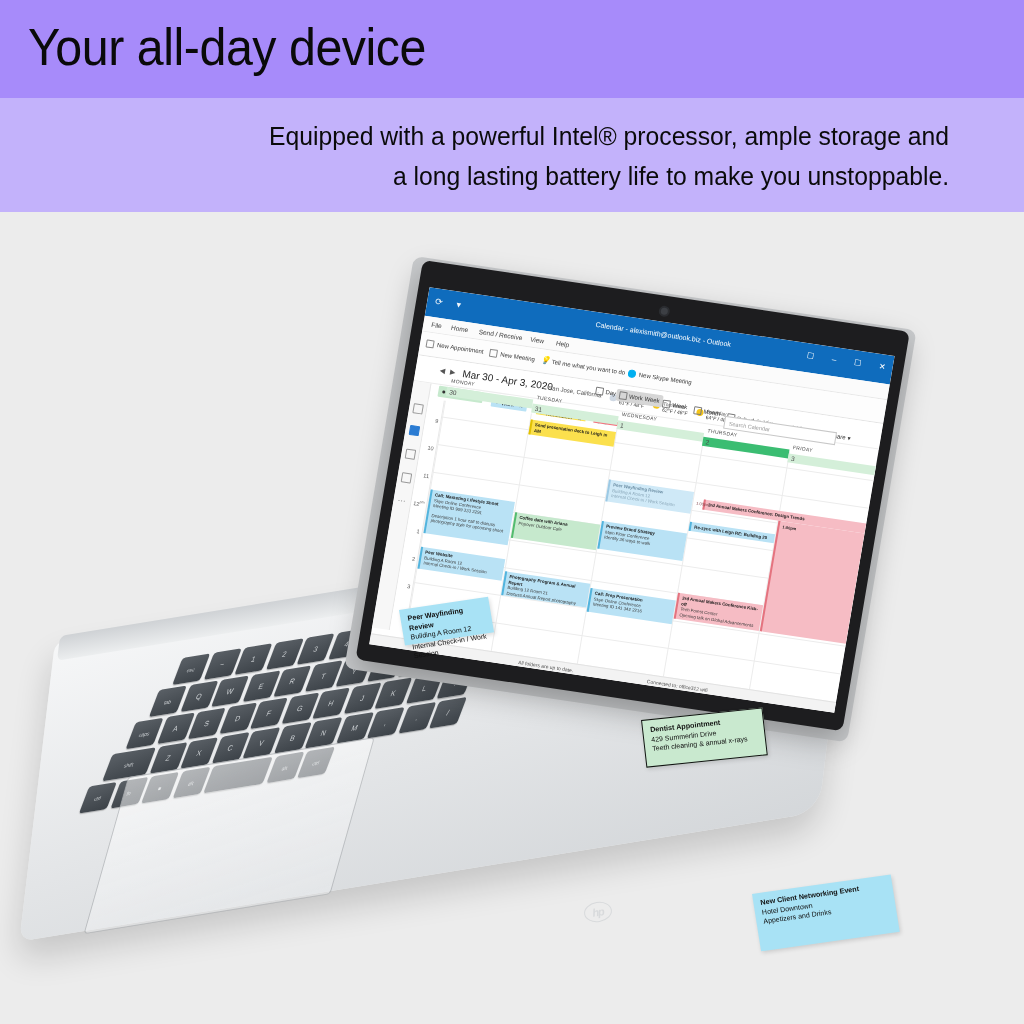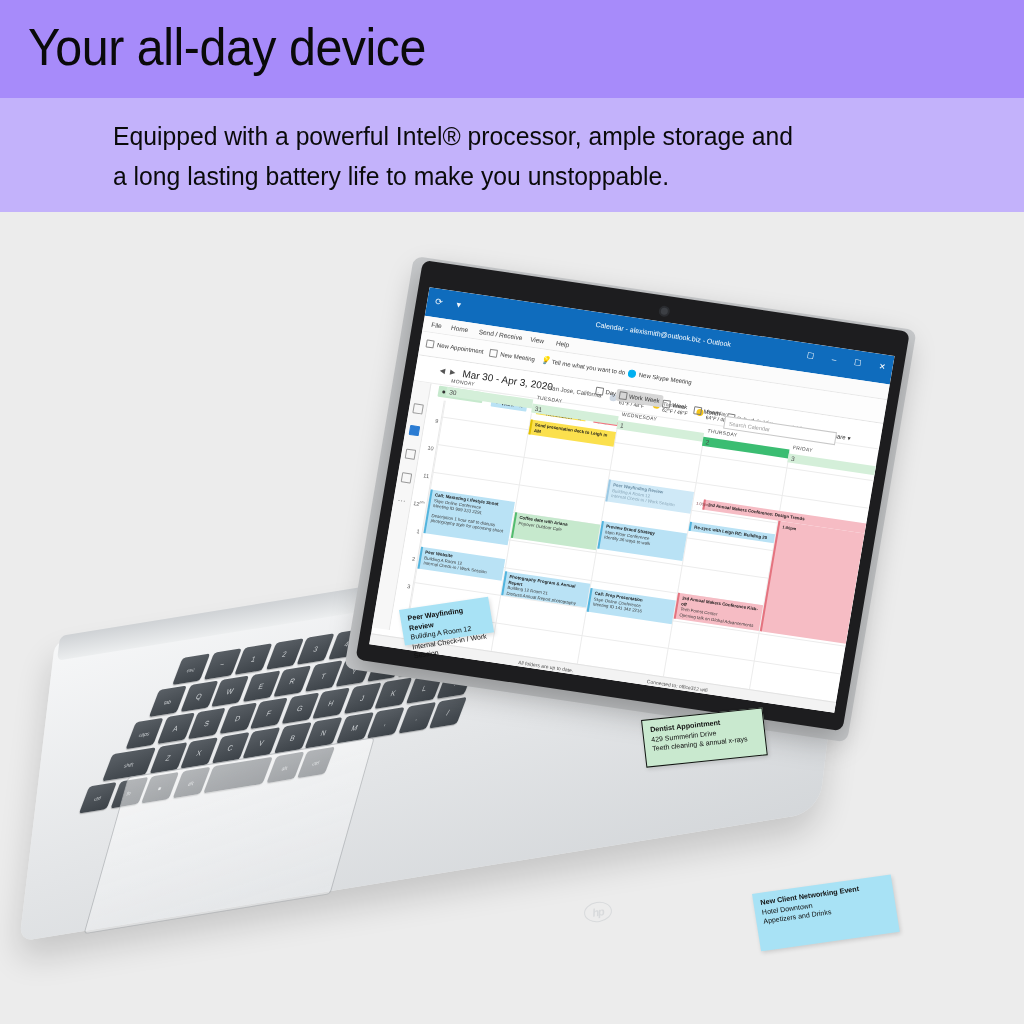--- a/index.html
+++ b/index.html
@@ -23,20 +23,21 @@
     color: #0a0a0a;
     letter-spacing: -0.5px;
     transform: scaleX(0.93);
     transform-origin: left center;
     white-space: nowrap;
   }
   .band-sub {
     position: absolute; left: 0; top: 98px;
     width: 1024px; height: 114px;
     background: #c3b2fb;
+    text-align: right;
   }
   .band-sub-text {
     position: absolute; left: 113px; top: 18px;
     width: 880px;
     font-size: 26px; line-height: 40px;
     color: #0a0a0a;
     transform: scaleX(0.95);
     transform-origin: left top;
     white-space: nowrap;
   }

